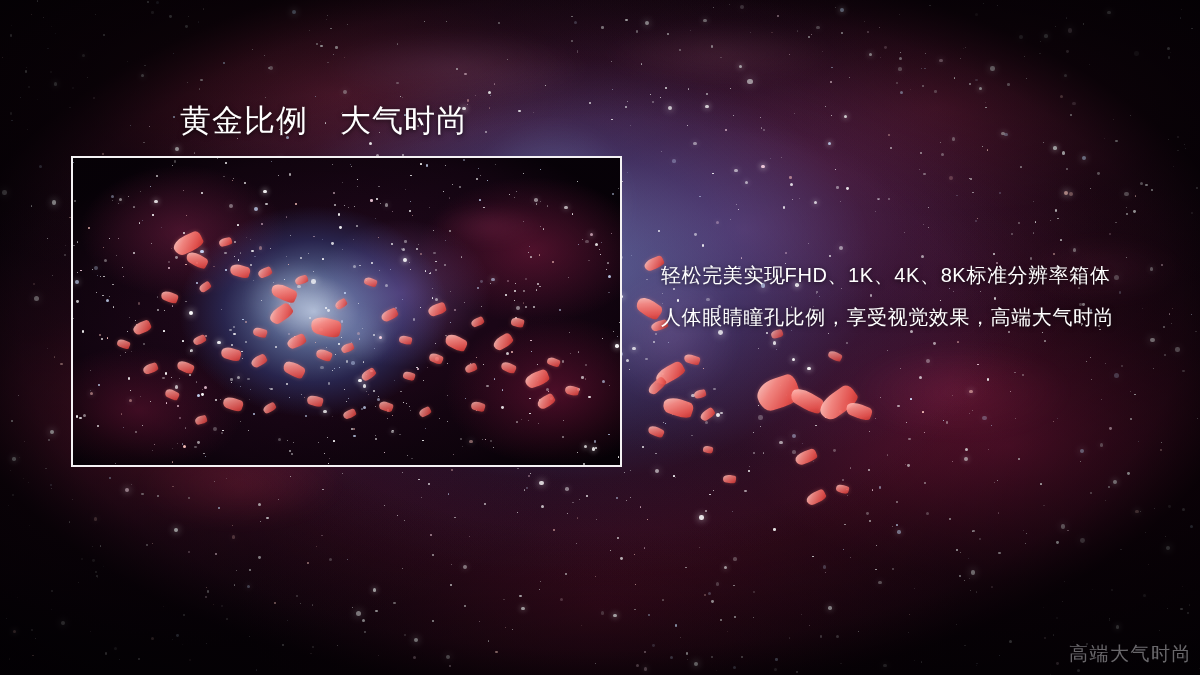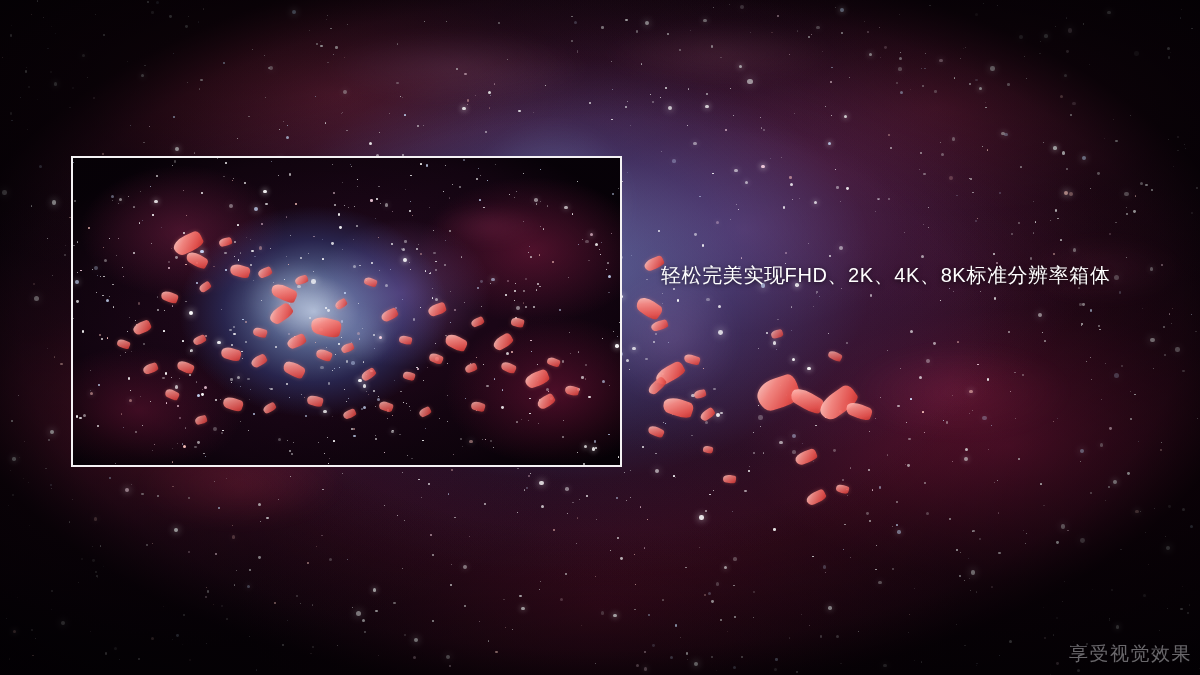--- a/index.html
+++ b/index.html
@@ -1838,20 +1838,22 @@
         <span class="petal" style="left:234px;top:238px;width:16px;height:10px;transform:rotate(18deg);opacity:0.86;"></span>
         <span class="petal" style="left:270px;top:252px;width:13px;height:8px;transform:rotate(-20deg);opacity:0.84;"></span>
         <span class="petal" style="left:92px;top:232px;width:14px;height:9px;transform:rotate(28deg);opacity:0.85;"></span>
         <span class="petal" style="left:122px;top:258px;width:12px;height:8px;transform:rotate(-14deg);opacity:0.82;"></span>
         <span class="petal" style="left:306px;top:244px;width:14px;height:9px;transform:rotate(22deg);opacity:0.84;"></span>
         <span class="petal" style="left:346px;top:250px;width:12px;height:8px;transform:rotate(-24deg);opacity:0.82;"></span>
         <span class="petal" style="left:398px;top:244px;width:14px;height:9px;transform:rotate(18deg);opacity:0.83;"></span>
       </div>
   </div>
 
+  <div id="title">黄金比例　大气时尚</div>
 
   <div id="body-text">
-    <div class="line">轻松完美实现FHD、2K、4K、8K标准分辨率箱体</div>
+    <div class="line">轻松完美实现FHD、1K、4K、8K标准分辨率箱体</div>
+    <div class="line">人体眼睛瞳孔比例，享受视觉效果，高端大气时尚</div>
   </div>
 
-  <div id="watermark">享受视觉效果</div>
+  <div id="watermark">高端大气时尚</div>
 
 </div>
 
 </body></html>

